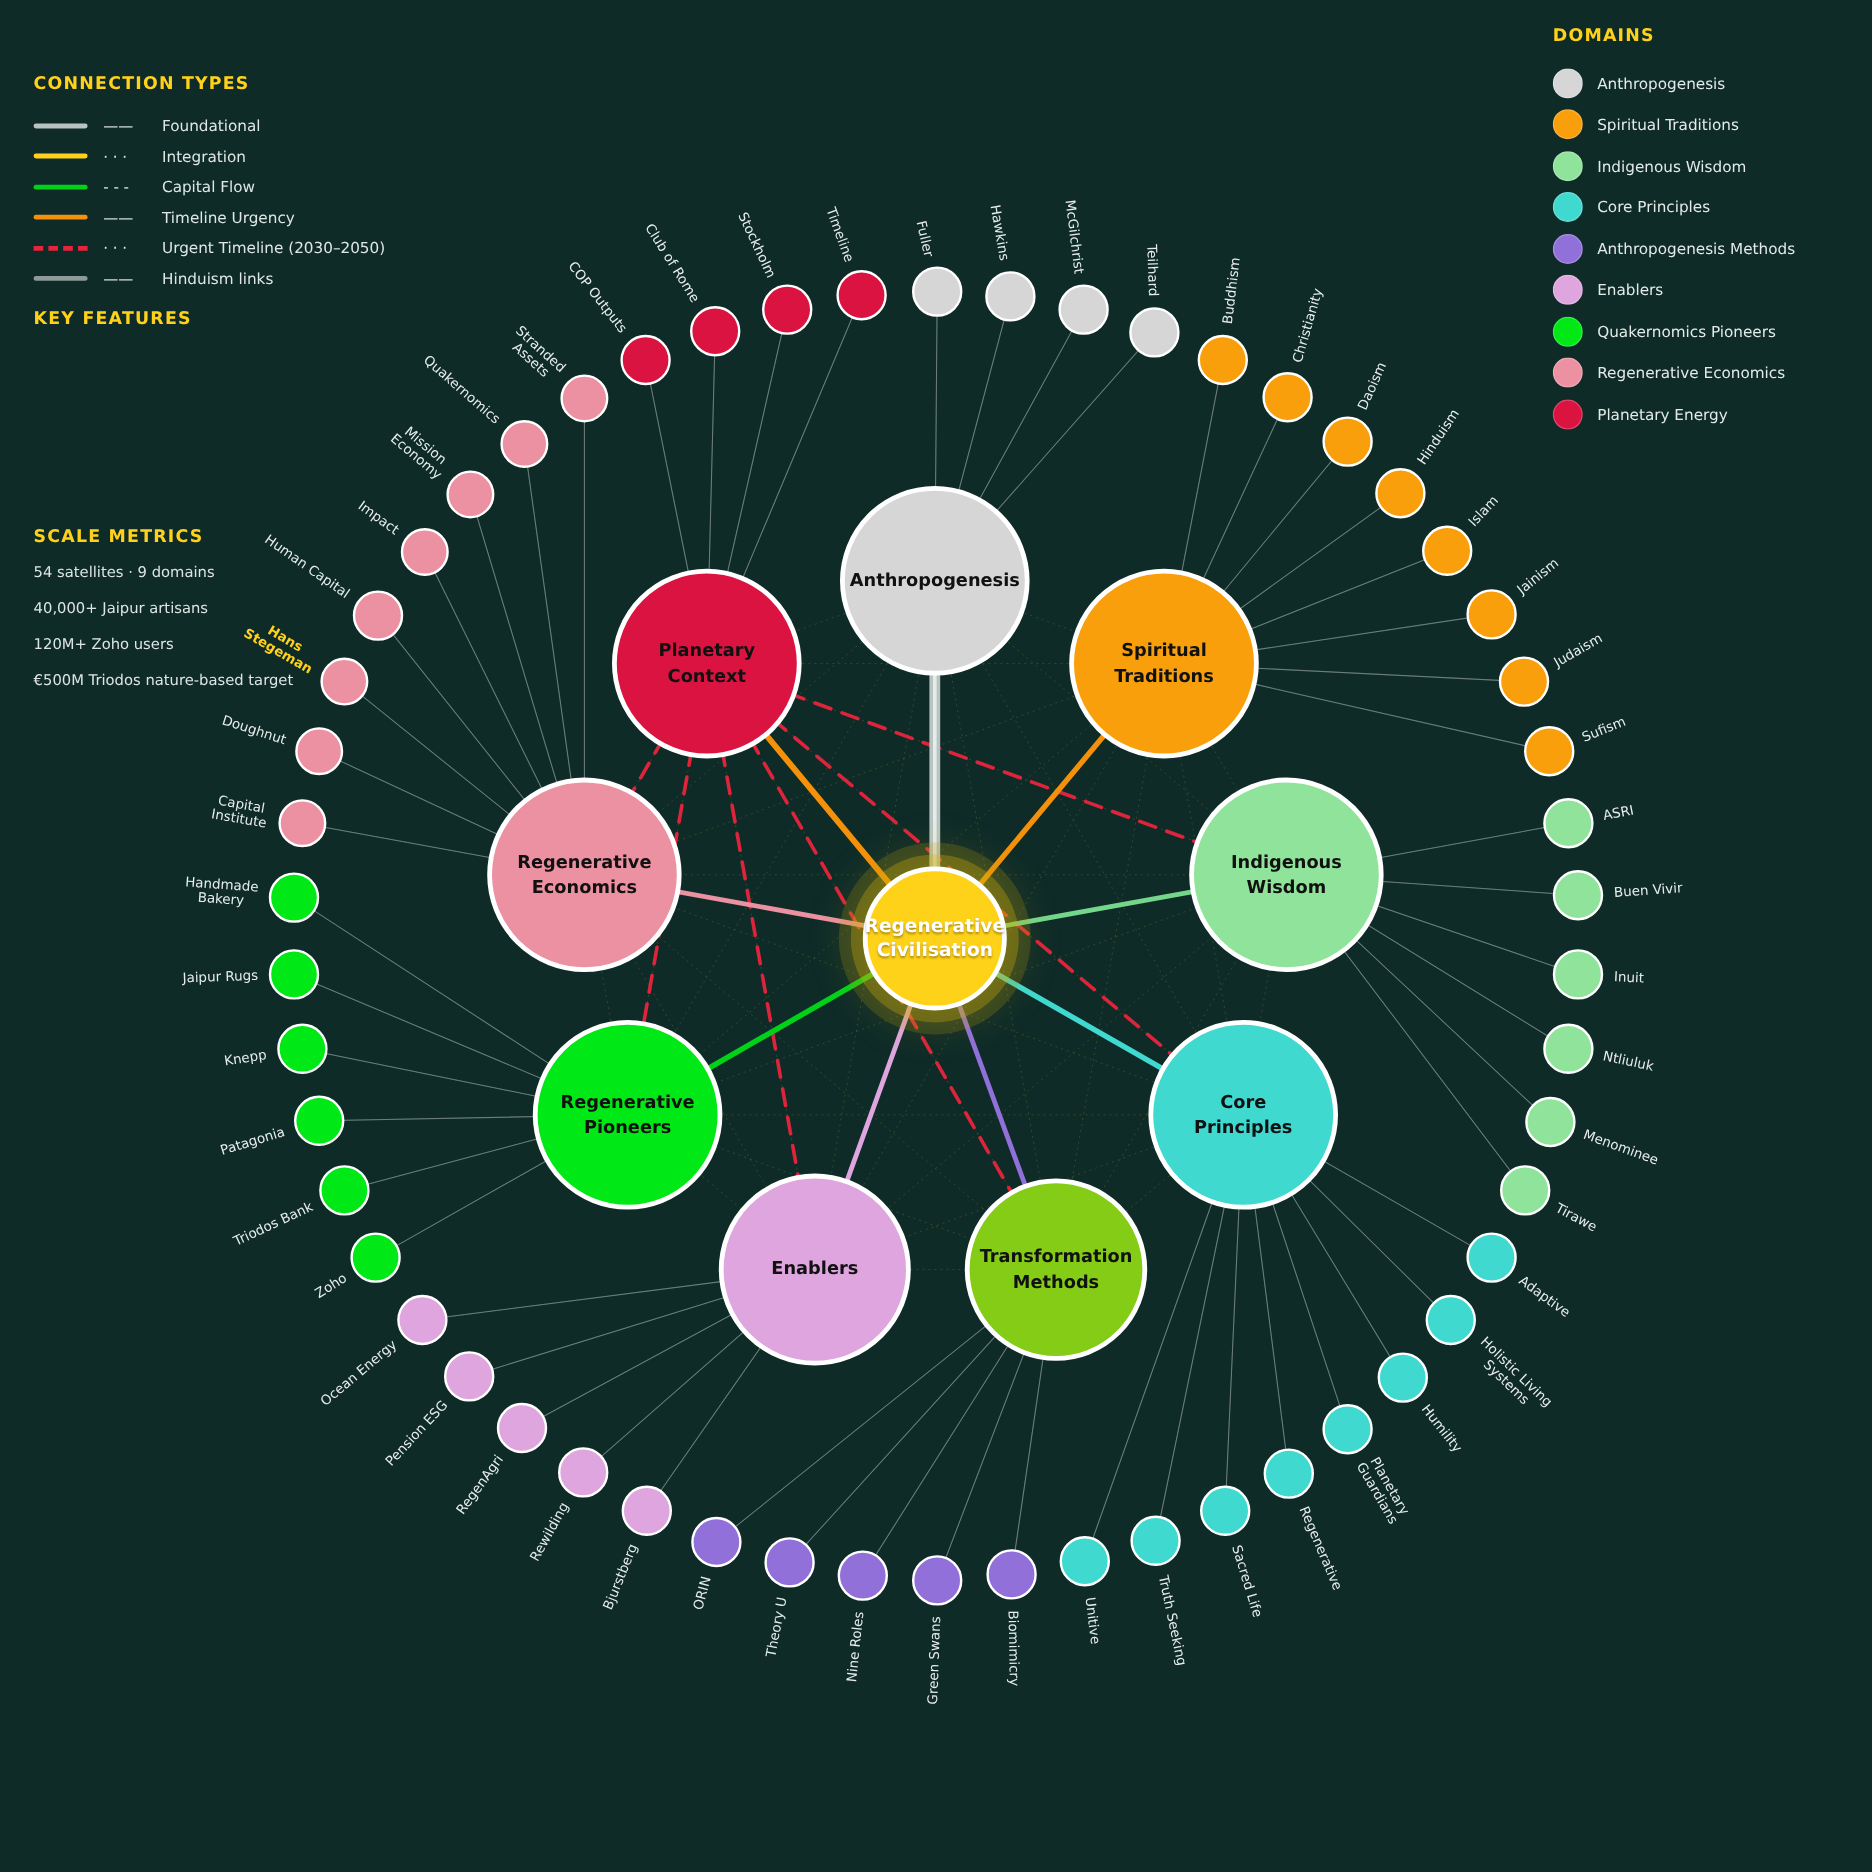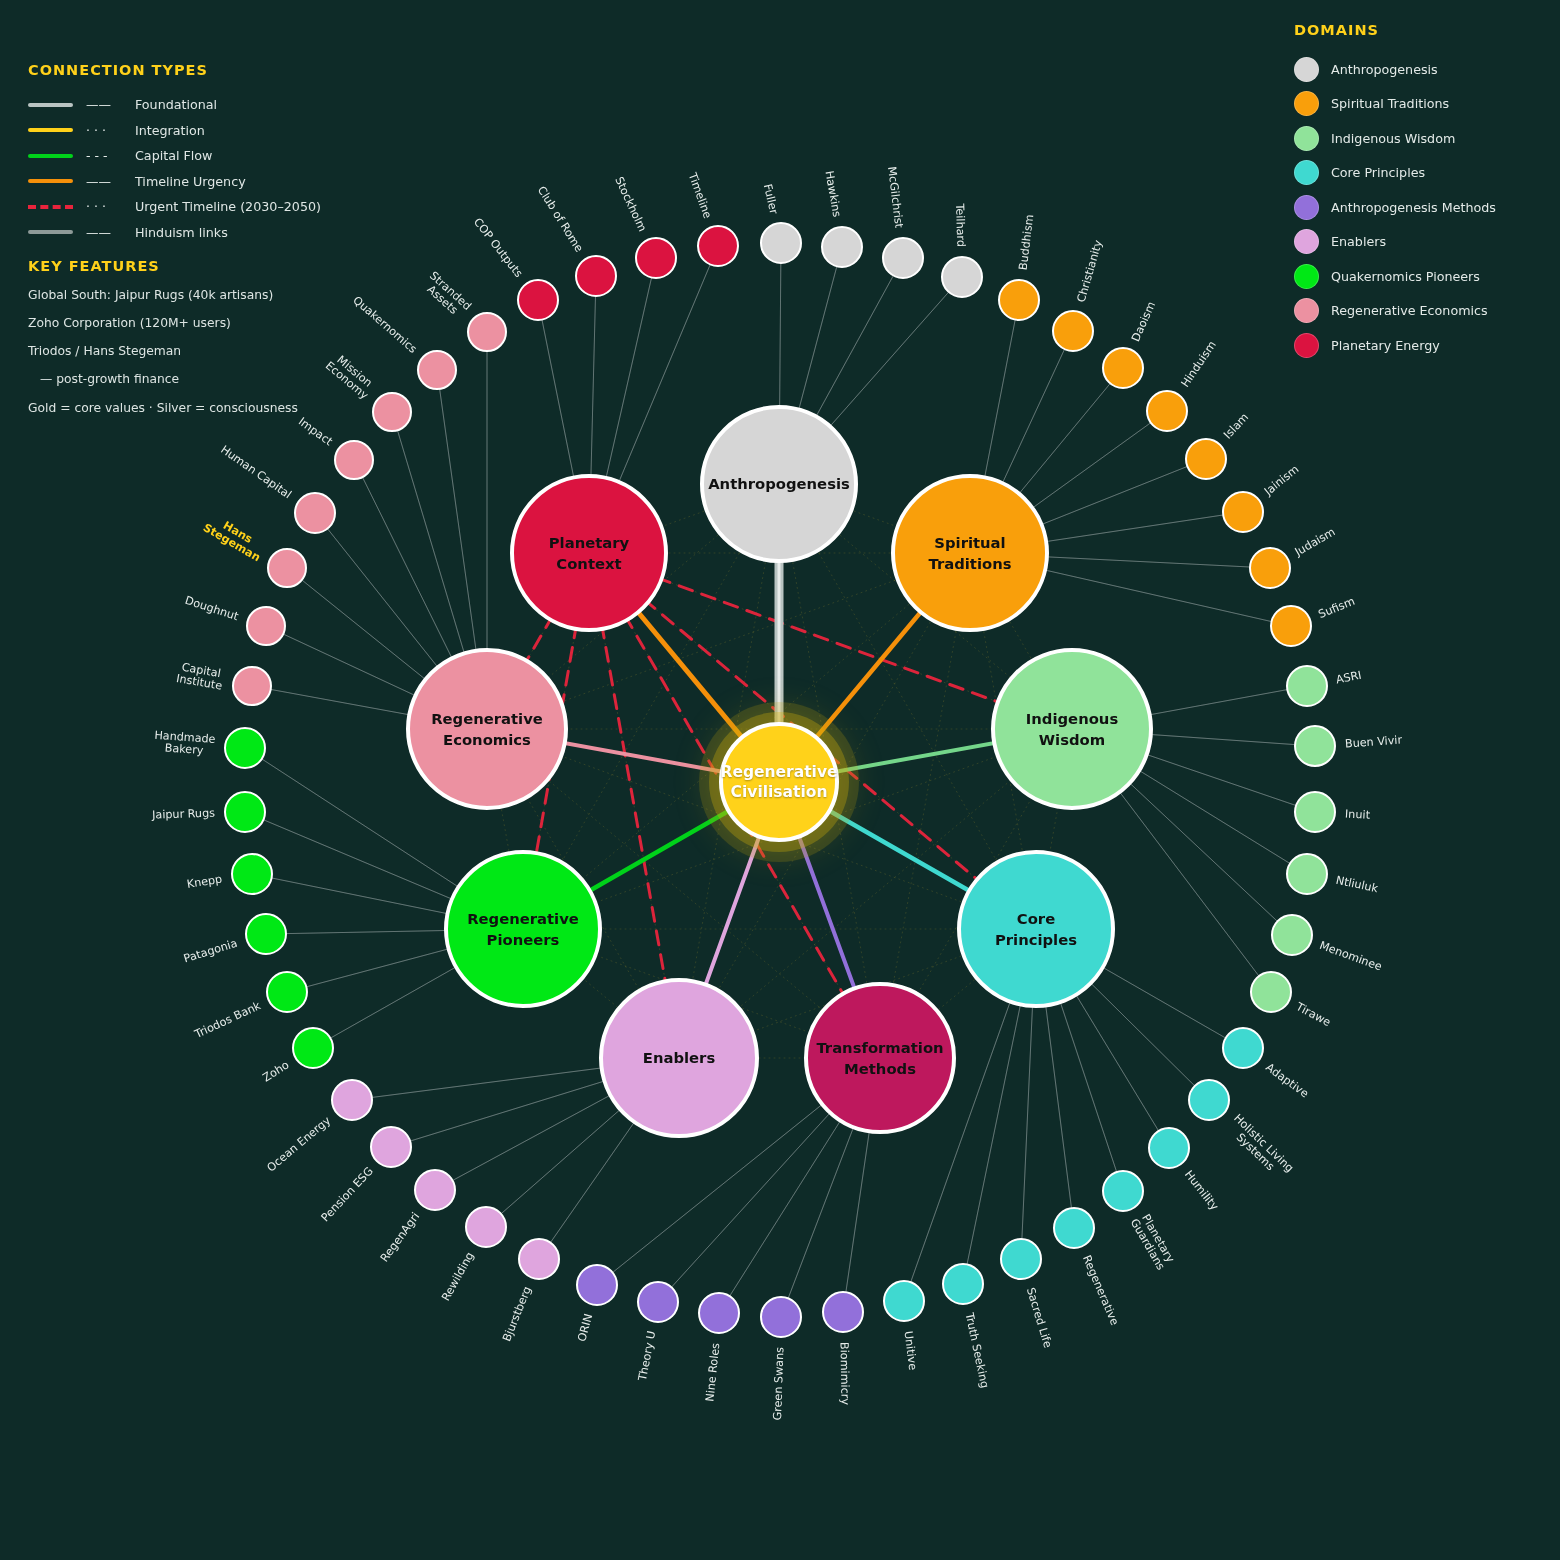--- a/index.html
+++ b/index.html
@@ -276,29 +276,31 @@
         <div class="legend-row">
           <span class="lg-swatch" style="background: rgb(141, 154, 152);"></span>
           <span class="lg-dash">——</span>
           <span>Hinduism links</span>
         </div>
       </div>
   </div>
 
   <div class="panel" id="key-features">
     <div class="panel-title">KEY FEATURES</div>
-    <div id="kf-list">
-        <div class="kf">Global South: Jaipur Rugs (40k artisans)</div>
-        <div class="kf">Zoho Corporation (120M+ users)</div>
-        <div class="kf">Triodos / Hans Stegeman</div>
-        <div class="kf indent">— post-growth finance</div>
-        <div class="kf">Gold = core values · Silver = consciousness</div>
-      </div>
   </div>
 
+  <div class="panel" id="scale-metrics">
+    <div class="panel-title">SCALE METRICS</div>
+    <div id="sm-list">
+        <div class="sm">54 satellites · 9 domains</div>
+        <div class="sm">40,000+ Jaipur artisans</div>
+        <div class="sm">120M+ Zoho users</div>
+        <div class="sm">€500M Triodos nature-based target</div>
+      </div>
+  </div>
 
   <div class="panel" id="domains">
     <div class="panel-title">DOMAINS</div>
     <div id="dom-list">
         <div class="dom-row">
           <span class="dom-dot" style="background: rgb(214, 214, 214);"></span>
           <span>Anthropogenesis</span>
         </div>
         <div class="dom-row">
           <span class="dom-dot" style="background: rgb(249, 159, 11);"></span>
@@ -344,21 +346,21 @@
       </div>
       <div class="node domain" style="left: 891px; top: 474px; width: 158px; height: 158px; background: rgb(249, 159, 11);">
         <span>Spiritual<br>Traditions</span>
       </div>
       <div class="node domain" style="left: 991px; top: 648px; width: 162px; height: 162px; background: rgb(144, 227, 154);">
         <span>Indigenous<br>Wisdom</span>
       </div>
       <div class="node domain" style="left: 957px; top: 850px; width: 158px; height: 158px; background: rgb(63, 217, 208);">
         <span>Core<br>Principles</span>
       </div>
-      <div class="node domain" style="left: 804px; top: 982px; width: 152px; height: 152px; background: #be185d;">
+      <div class="node domain" style="left: 804px; top: 982px; width: 152px; height: 152px; background: #84cc16;">
         <span>Transformation<br>Methods</span>
       </div>
       <div class="node domain" style="left: 599px; top: 978px; width: 160px; height: 160px; background: rgb(223, 165, 222);">
         <span>Enablers</span>
       </div>
       <div class="node domain" style="left: 444px; top: 850px; width: 158px; height: 158px; background: rgb(0, 232, 21);">
         <span>Regenerative<br>Pioneers</span>
       </div>
       <div class="node domain" style="left: 406px; top: 648px; width: 162px; height: 162px; background: rgb(236, 145, 161);">
         <span>Regenerative<br>Economics</span>

